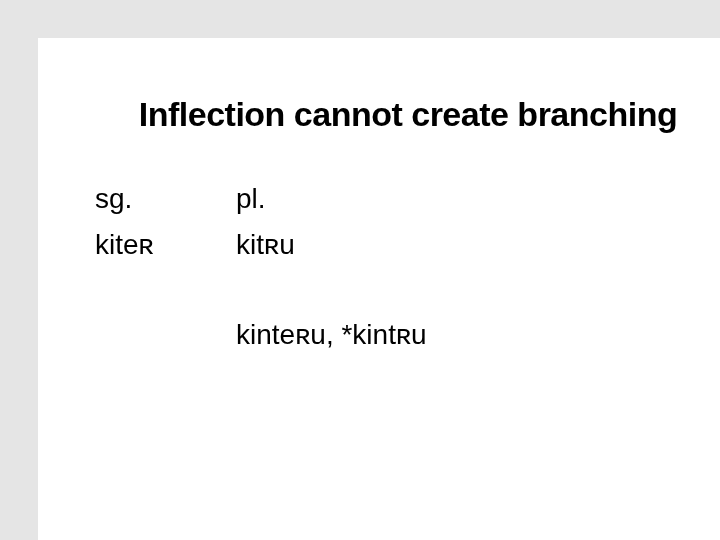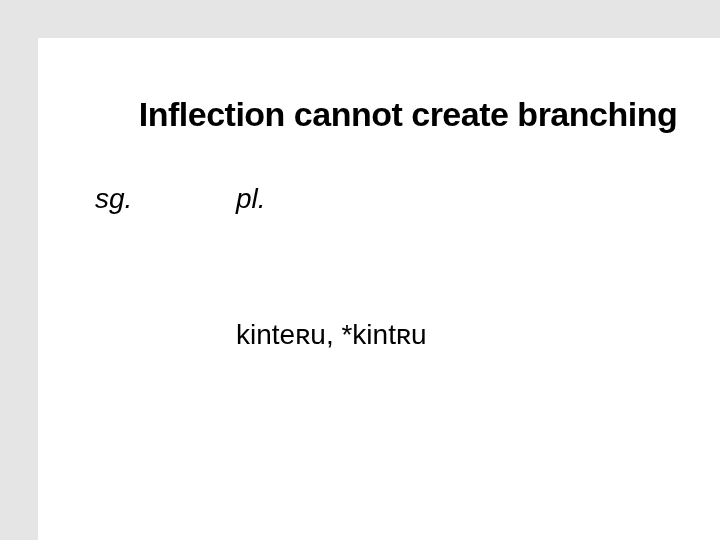--- a/index.html
+++ b/index.html
@@ -28,21 +28,21 @@
     font-weight: 700;
     line-height: 47px;
     letter-spacing: -0.5px;
   }
   .t {
     position: absolute;
     font-size: 28px;
     line-height: 30px;
     white-space: pre;
   }
-  .italic { font-style: italic; }
+  .italic { }
   
   .col-sg   { left: 43px; }
   .col-pl   { left: 184px; }
   .row-head { top: 132px; }
   .row-1    { top: 178px; }
   .row-2    { top: 268px; }
   .gloss-1  { left: 333px; }
   .gloss-2  { left: 476px; }
 </style>
 </head>
@@ -50,16 +50,18 @@
 
 <div class="slide">
 
   <div class="title">
     <div>Inflection cannot create branching</div>
   </div>
 
   <span class="t italic col-sg row-head">sg.</span>
   <span class="t italic col-pl row-head">pl.</span>
 
+  <span class="t col-sg row-1">kiteʀ</span>
+  <span class="t col-pl row-1">kitʀu</span>
 
   <span class="t col-pl row-2">kinteʀu, *kintʀu</span>
 
 </div>
 
 </body></html>

